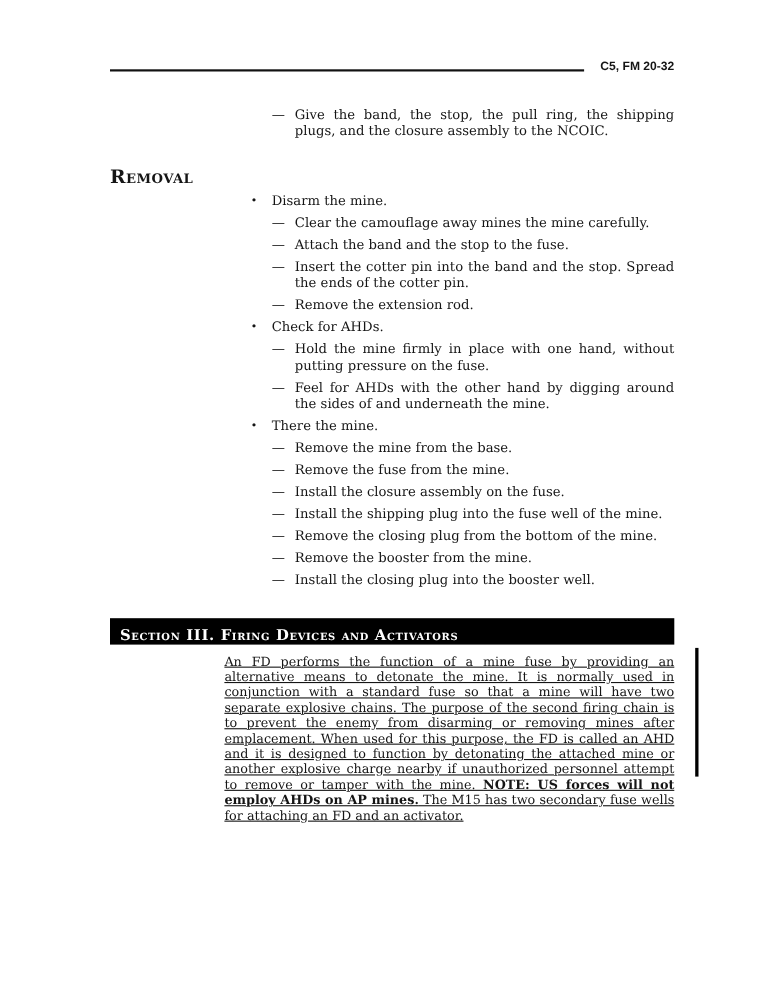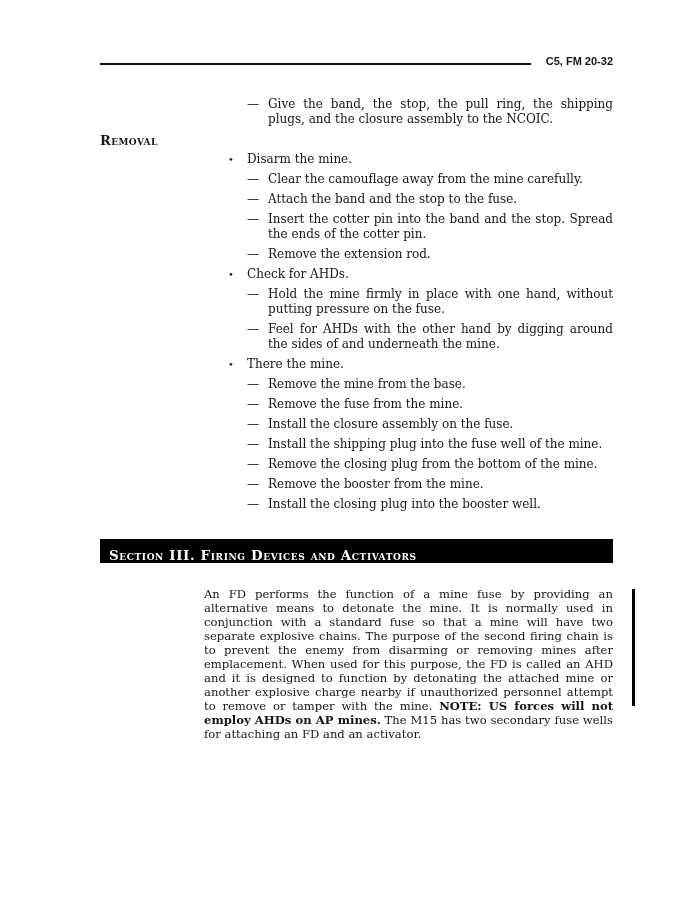--- a/index.html
+++ b/index.html
@@ -25,23 +25,23 @@
   
   .dash-item {
     display:flex; margin-left:147px; margin-top:5px;
     font-size:12px; line-height:15px; text-align:justify;
   }
   .dash-item .marker { flex:0 0 21px; text-align:left; }
   .dash-item .txt { flex:1 1 auto; }
   .intro-item { margin-top:30px; }
 
   .sec-heading {
-    margin-top:6px;
+    margin-top:24px;
     font-weight:bold; font-variant:small-caps;
-    font-size:13px; letter-spacing:0.4px;
+    font-size:17px; letter-spacing:0.4px;
   }
 
   .bullet-item {
     display:flex; margin-left:128px; margin-top:5px;
     font-size:12px; line-height:15px;
   }
   .bullet-item .marker { flex:0 0 19px; font-size:10px; line-height:15px; }
   .bullet-item .txt { flex:1 1 auto; }
   .first-bullet { margin-top:4px; }
   .sub-list { margin-top:5px; }
@@ -54,21 +54,21 @@
     padding-left:9px;
     font-weight:bold; font-variant:small-caps;
     font-size:13.5px; letter-spacing:0.6px;
   }
 
   
   .para {
     margin-left:104px; text-align:justify;
     font-size:11.6px; line-height:14px;
   }
-  .para-1 { margin-top:24px; }
+  .para-1 { margin-top:8px;text-decoration:underline; }
   .para-2 { margin-top:9px; }
   .note-bold { font-weight:bold; }
 
   
   .change-bar {
     position:absolute; left:632px; top:589px;
     width:3px; height:117px; background:#000;
   }
 
   
@@ -100,21 +100,21 @@
 
     <div class="sec-heading">Removal</div>
 
     <div class="bullet-item first-bullet">
       <span class="marker">•</span>
       <span class="txt">Disarm the mine.</span>
     </div>
     <div class="sub-list">
       <div class="dash-item">
         <span class="marker">—</span>
-        <span class="txt">Clear the camouflage away from the mine carefully.</span>
+        <span class="txt">Clear the camouflage away mines the mine carefully.</span>
       </div>
       <div class="dash-item">
         <span class="marker">—</span>
         <span class="txt">Attach the band and the stop to the fuse.</span>
       </div>
       <div class="dash-item">
         <span class="marker">—</span>
         <span class="txt">Insert the cotter pin into the band and the stop. Spread the ends of the cotter pin.</span>
       </div>
       <div class="dash-item">

